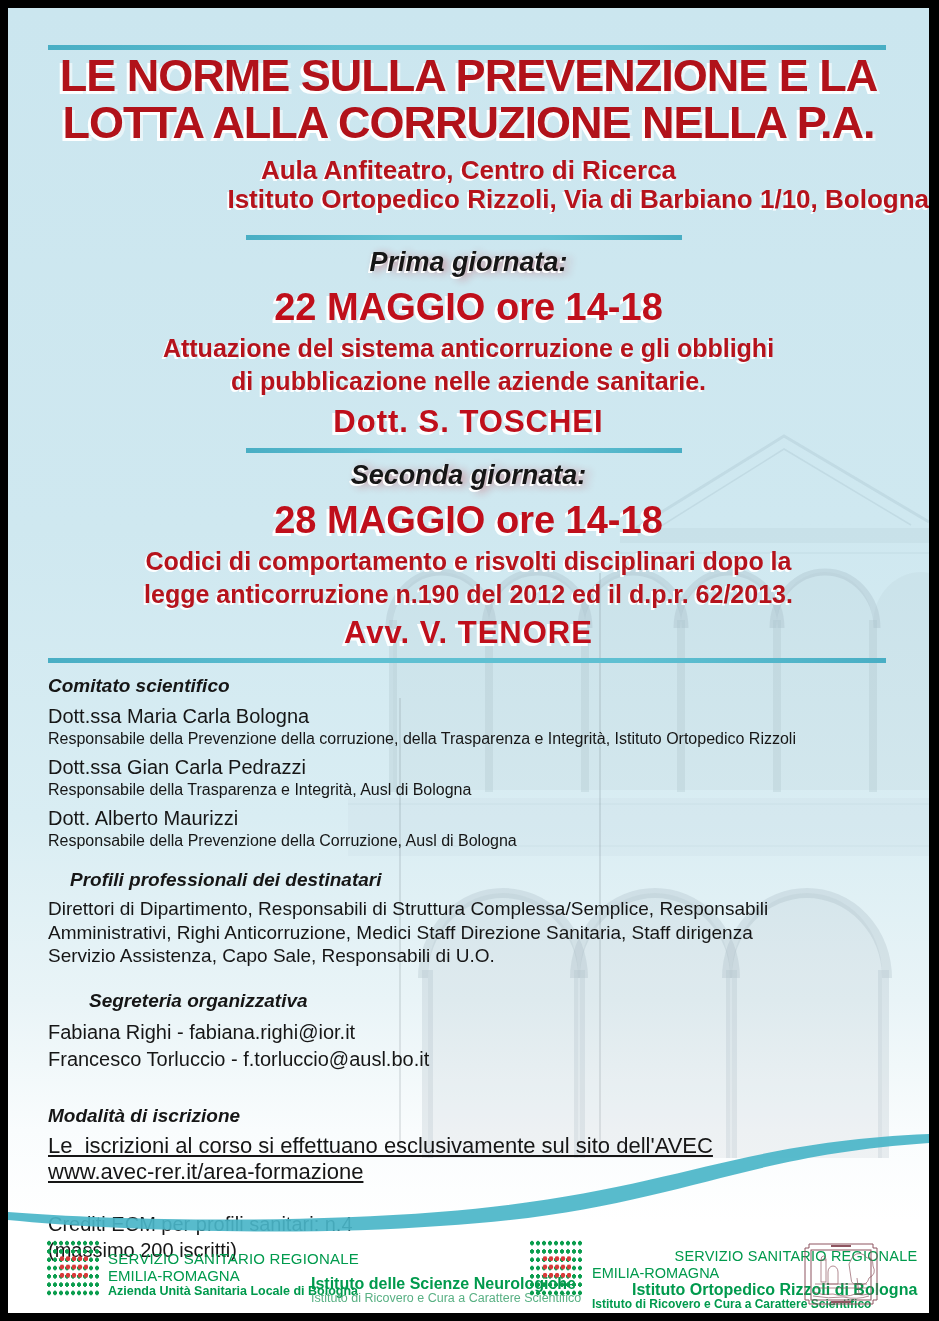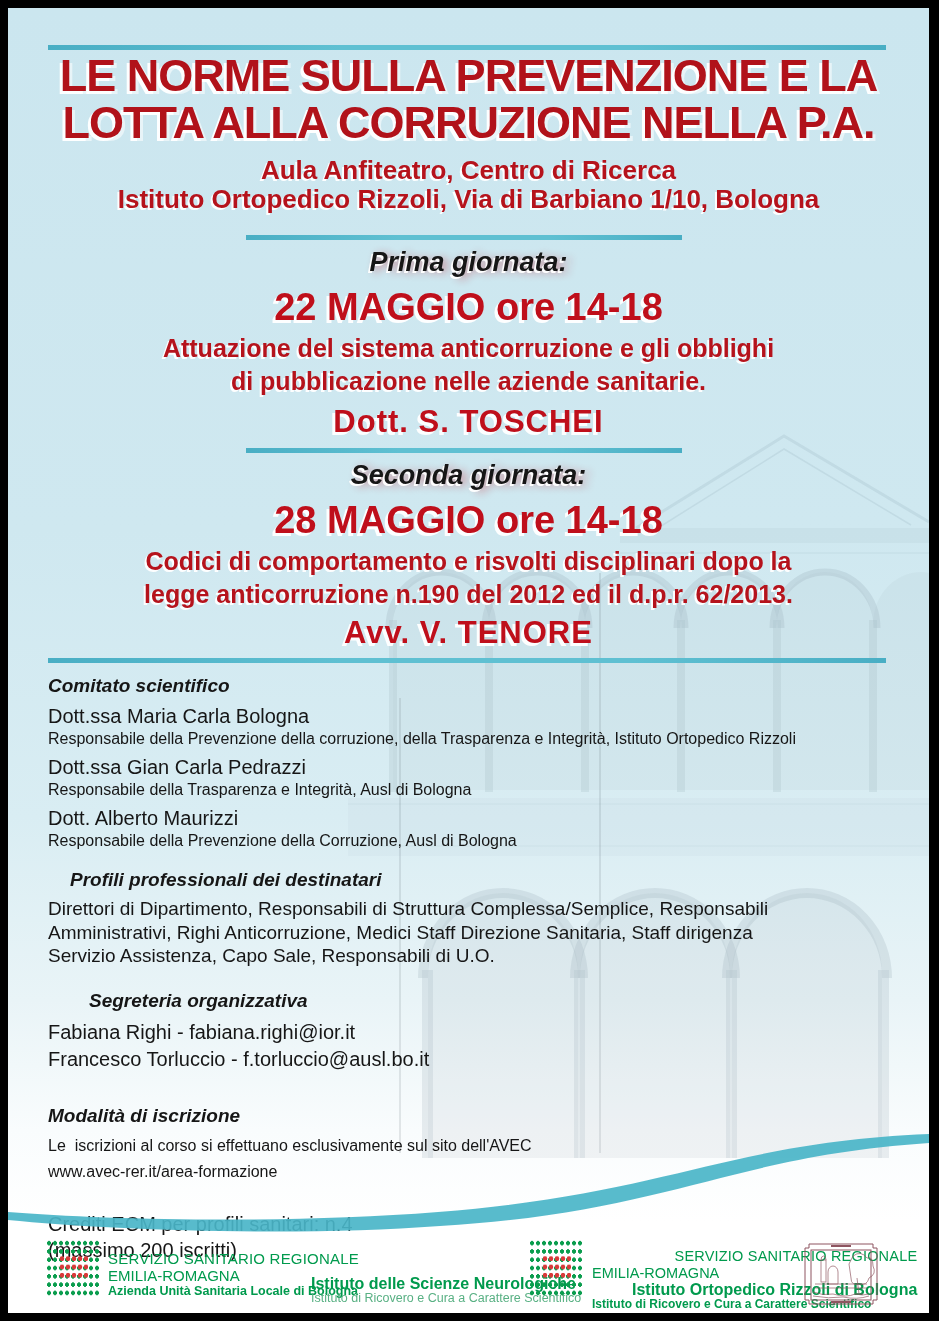--- a/index.html
+++ b/index.html
@@ -29,21 +29,21 @@
 
   .leftcol{position:absolute;left:40px;top:666px;width:860px;color:#161616;}
   .h-it{font-size:19px;line-height:24px;font-style:italic;font-weight:700;}
   .member-name{font-size:20px;line-height:24px;margin-top:6px;}
   .member-role{font-size:16px;line-height:20px;margin-top:1px;white-space:nowrap;}
   .para-line{font-size:19px;line-height:23.5px;}
   .mt-profili{margin-top:17px;margin-bottom:5px;margin-left:22px;}
   .mt-segreteria{margin-top:21px;margin-bottom:6px;margin-left:41px;}
   .contact-line{font-size:20px;line-height:27px;}
   .mt-modalita{margin-top:31px;margin-bottom:5px;}
-  .enroll-line{font-size:16px;line-height:26px;white-space:pre-wrap;}
+  .enroll-line{font-size:22px;line-height:26px;white-space:pre-wrap;text-decoration:underline;}
   .credits{margin-top:26px;}
   .credit-line{font-size:20px;line-height:26px;}
 
   .wave{position:absolute;left:0;top:1100px;width:921px;height:160px;pointer-events:none;}
 
   .dots{position:absolute;width:54px;height:58px;}
   .dots .green{position:absolute;left:0;top:0;width:54px;height:58px;
       background-image:radial-gradient(circle,#0b9d4e 1.9px,rgba(0,0,0,0) 2.3px);
       background-size:6px 8.3px;background-position:1px 1px;}
   .dots .red{position:absolute;left:13px;top:15px;width:30px;height:26px;
@@ -117,21 +117,21 @@
       </g>
 
       <line x1="392" y1="690" x2="392" y2="1145" stroke="rgba(70,80,90,0.30)" stroke-width="1.6"></line>
       <line x1="592" y1="565" x2="592" y2="1145" stroke="rgba(70,80,90,0.30)" stroke-width="1.6"></line>
     </svg>
 
     <div class="rule full" style="top:37px;"></div>
     <div class="ctext title" style="top:44px;">LE NORME SULLA PREVENZIONE E LA</div>
     <div class="ctext title" style="top:91px;">LOTTA ALLA CORRUZIONE NELLA P.A.</div>
     <div class="ctext venue" style="top:148px;">Aula Anfiteatro, Centro di Ricerca</div>
-    <div class="ctext venue" style="top:177px;">Istituto Ortopedico Rizzoli, Via di Barbiano 1/10, Bologna</div>
+    <div class="ctext venue" style="top:177px;text-align:right;">Istituto Ortopedico Rizzoli, Via di Barbiano 1/10, Bologna</div>
 
     <div class="rule short" style="top:227px;"></div>
     <div class="ctext day-label" style="top:238px;">Prima giornata:</div>
     <div class="ctext day-date" style="top:278px;">22 MAGGIO ore 14-18</div>
     <div class="ctext day-topic" style="top:324px;">Attuazione del sistema anticorruzione e gli obblighi</div>
     <div class="ctext day-speaker" style="top:396px;">Dott. S. TOSCHEI</div>
     <div class="ctext day-topic" style="top:357px;">di pubblicazione nelle aziende sanitarie.</div>
 
     <div class="rule short" style="top:440px;"></div>
     <div class="ctext day-label" style="top:451px;">Seconda giornata:</div>

